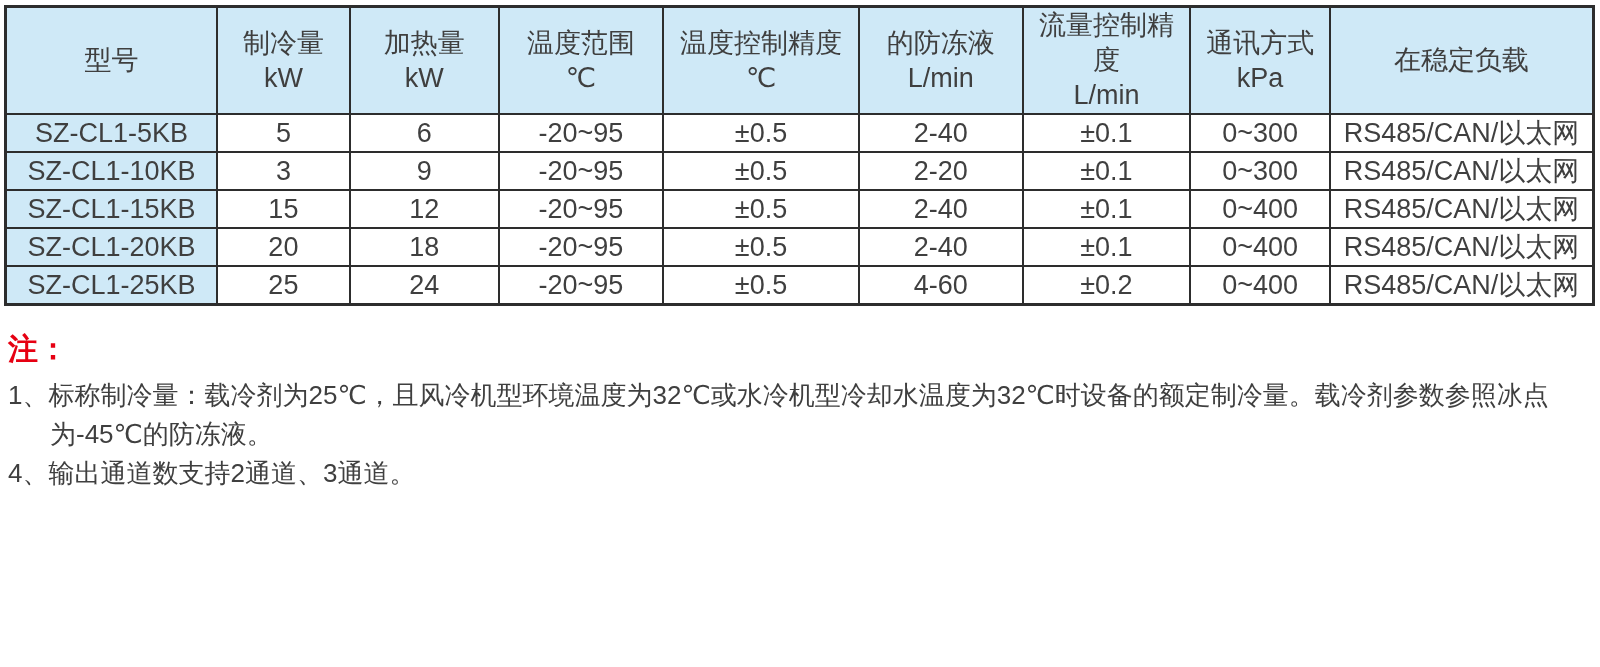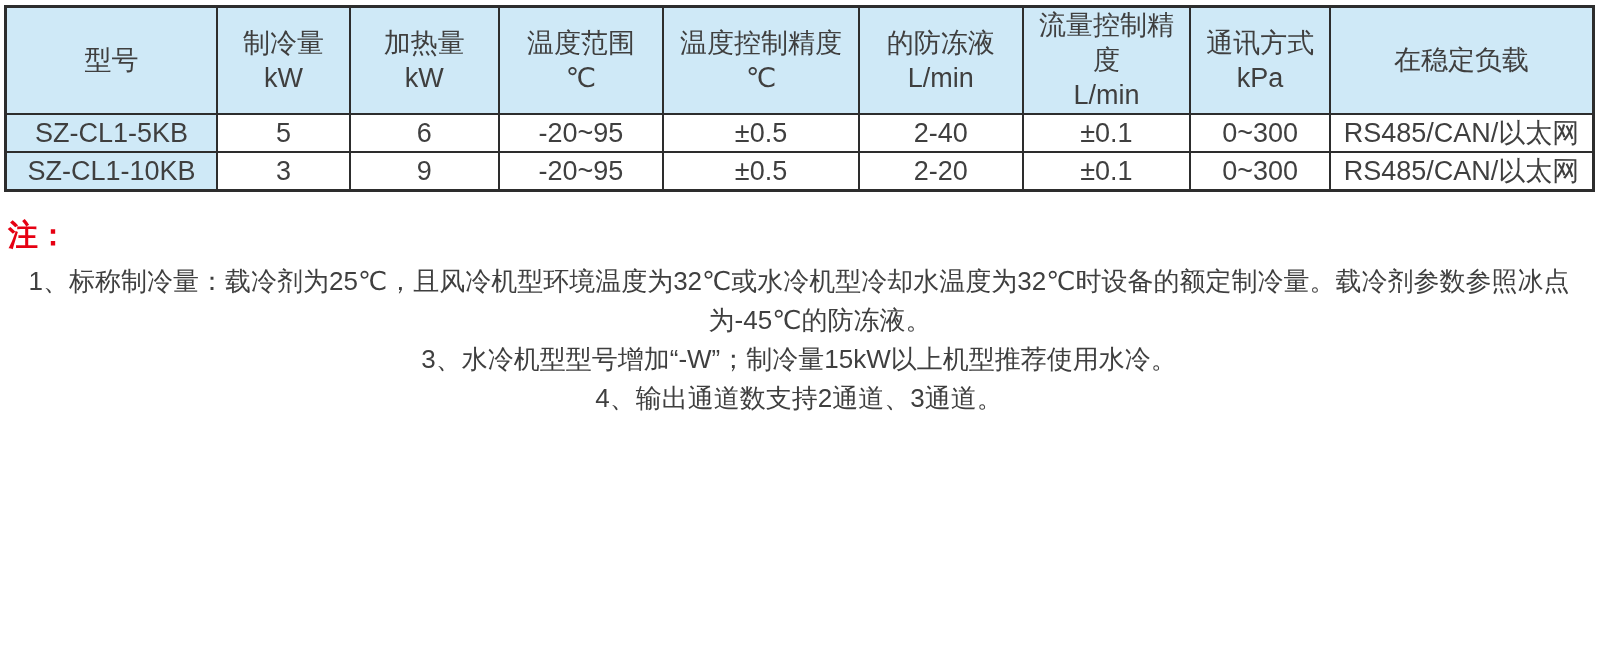--- a/index.html
+++ b/index.html
@@ -47,21 +47,20 @@
     font-size:30px;
     font-weight:600;
     line-height:38px;
     margin-bottom:8px;
   }
   .note-line{
     font-size:26px;
     line-height:39px;
     padding-left:42px;
     text-indent:-42px;
-    text-align:center;
   }
 </style>
 </head>
 <body>
 
 <div class="page">
 
   <table class="spec-table">
     <colgroup id="colgroup">
         <col style="width: 13.32%;">
@@ -128,25 +127,57 @@
           <th>SZ-CL1-10KB</th>
           <td>3</td>
           <td>9</td>
           <td>-20~95</td>
           <td>±0.5</td>
           <td>2-20</td>
           <td>±0.1</td>
           <td>0~300</td>
           <td>RS485/CAN/以太网</td>
         </tr>
+        <tr>
+          <th>SZ-CL1-15KB</th>
+          <td>15</td>
+          <td>12</td>
+          <td>-20~95</td>
+          <td>±0.5</td>
+          <td>2-40</td>
+          <td>±0.1</td>
+          <td>0~400</td>
+          <td>RS485/CAN/以太网</td>
+        </tr>
+        <tr>
+          <th>SZ-CL1-20KB</th>
+          <td>20</td>
+          <td>18</td>
+          <td>-20~95</td>
+          <td>±0.5</td>
+          <td>2-40</td>
+          <td>±0.1</td>
+          <td>0~400</td>
+          <td>RS485/CAN/以太网</td>
+        </tr>
+        <tr>
+          <th>SZ-CL1-25KB</th>
+          <td>25</td>
+          <td>24</td>
+          <td>-20~95</td>
+          <td>±0.5</td>
+          <td>4-60</td>
+          <td>±0.2</td>
+          <td>0~400</td>
+          <td>RS485/CAN/以太网</td>
+        </tr>
       </tbody>
   </table>
 
   <div class="notes">
     <div class="notes-title">注：</div>
     <div id="notes-list">
         <div class="note-line">1、标称制冷量：载冷剂为25℃，且风冷机型环境温度为32℃或水冷机型冷却水温度为32℃时设备的额定制冷量。载冷剂参数参照冰点为-45℃的防冻液。</div>
-        <div class="note-line">3、水冷机型型号增加“-W”；制冷量15kW以上机型推荐使用水冷。</div>
         <div class="note-line">4、输出通道数支持2通道、3通道。</div>
       </div>
   </div>
 
 </div>
 
 </body></html>

